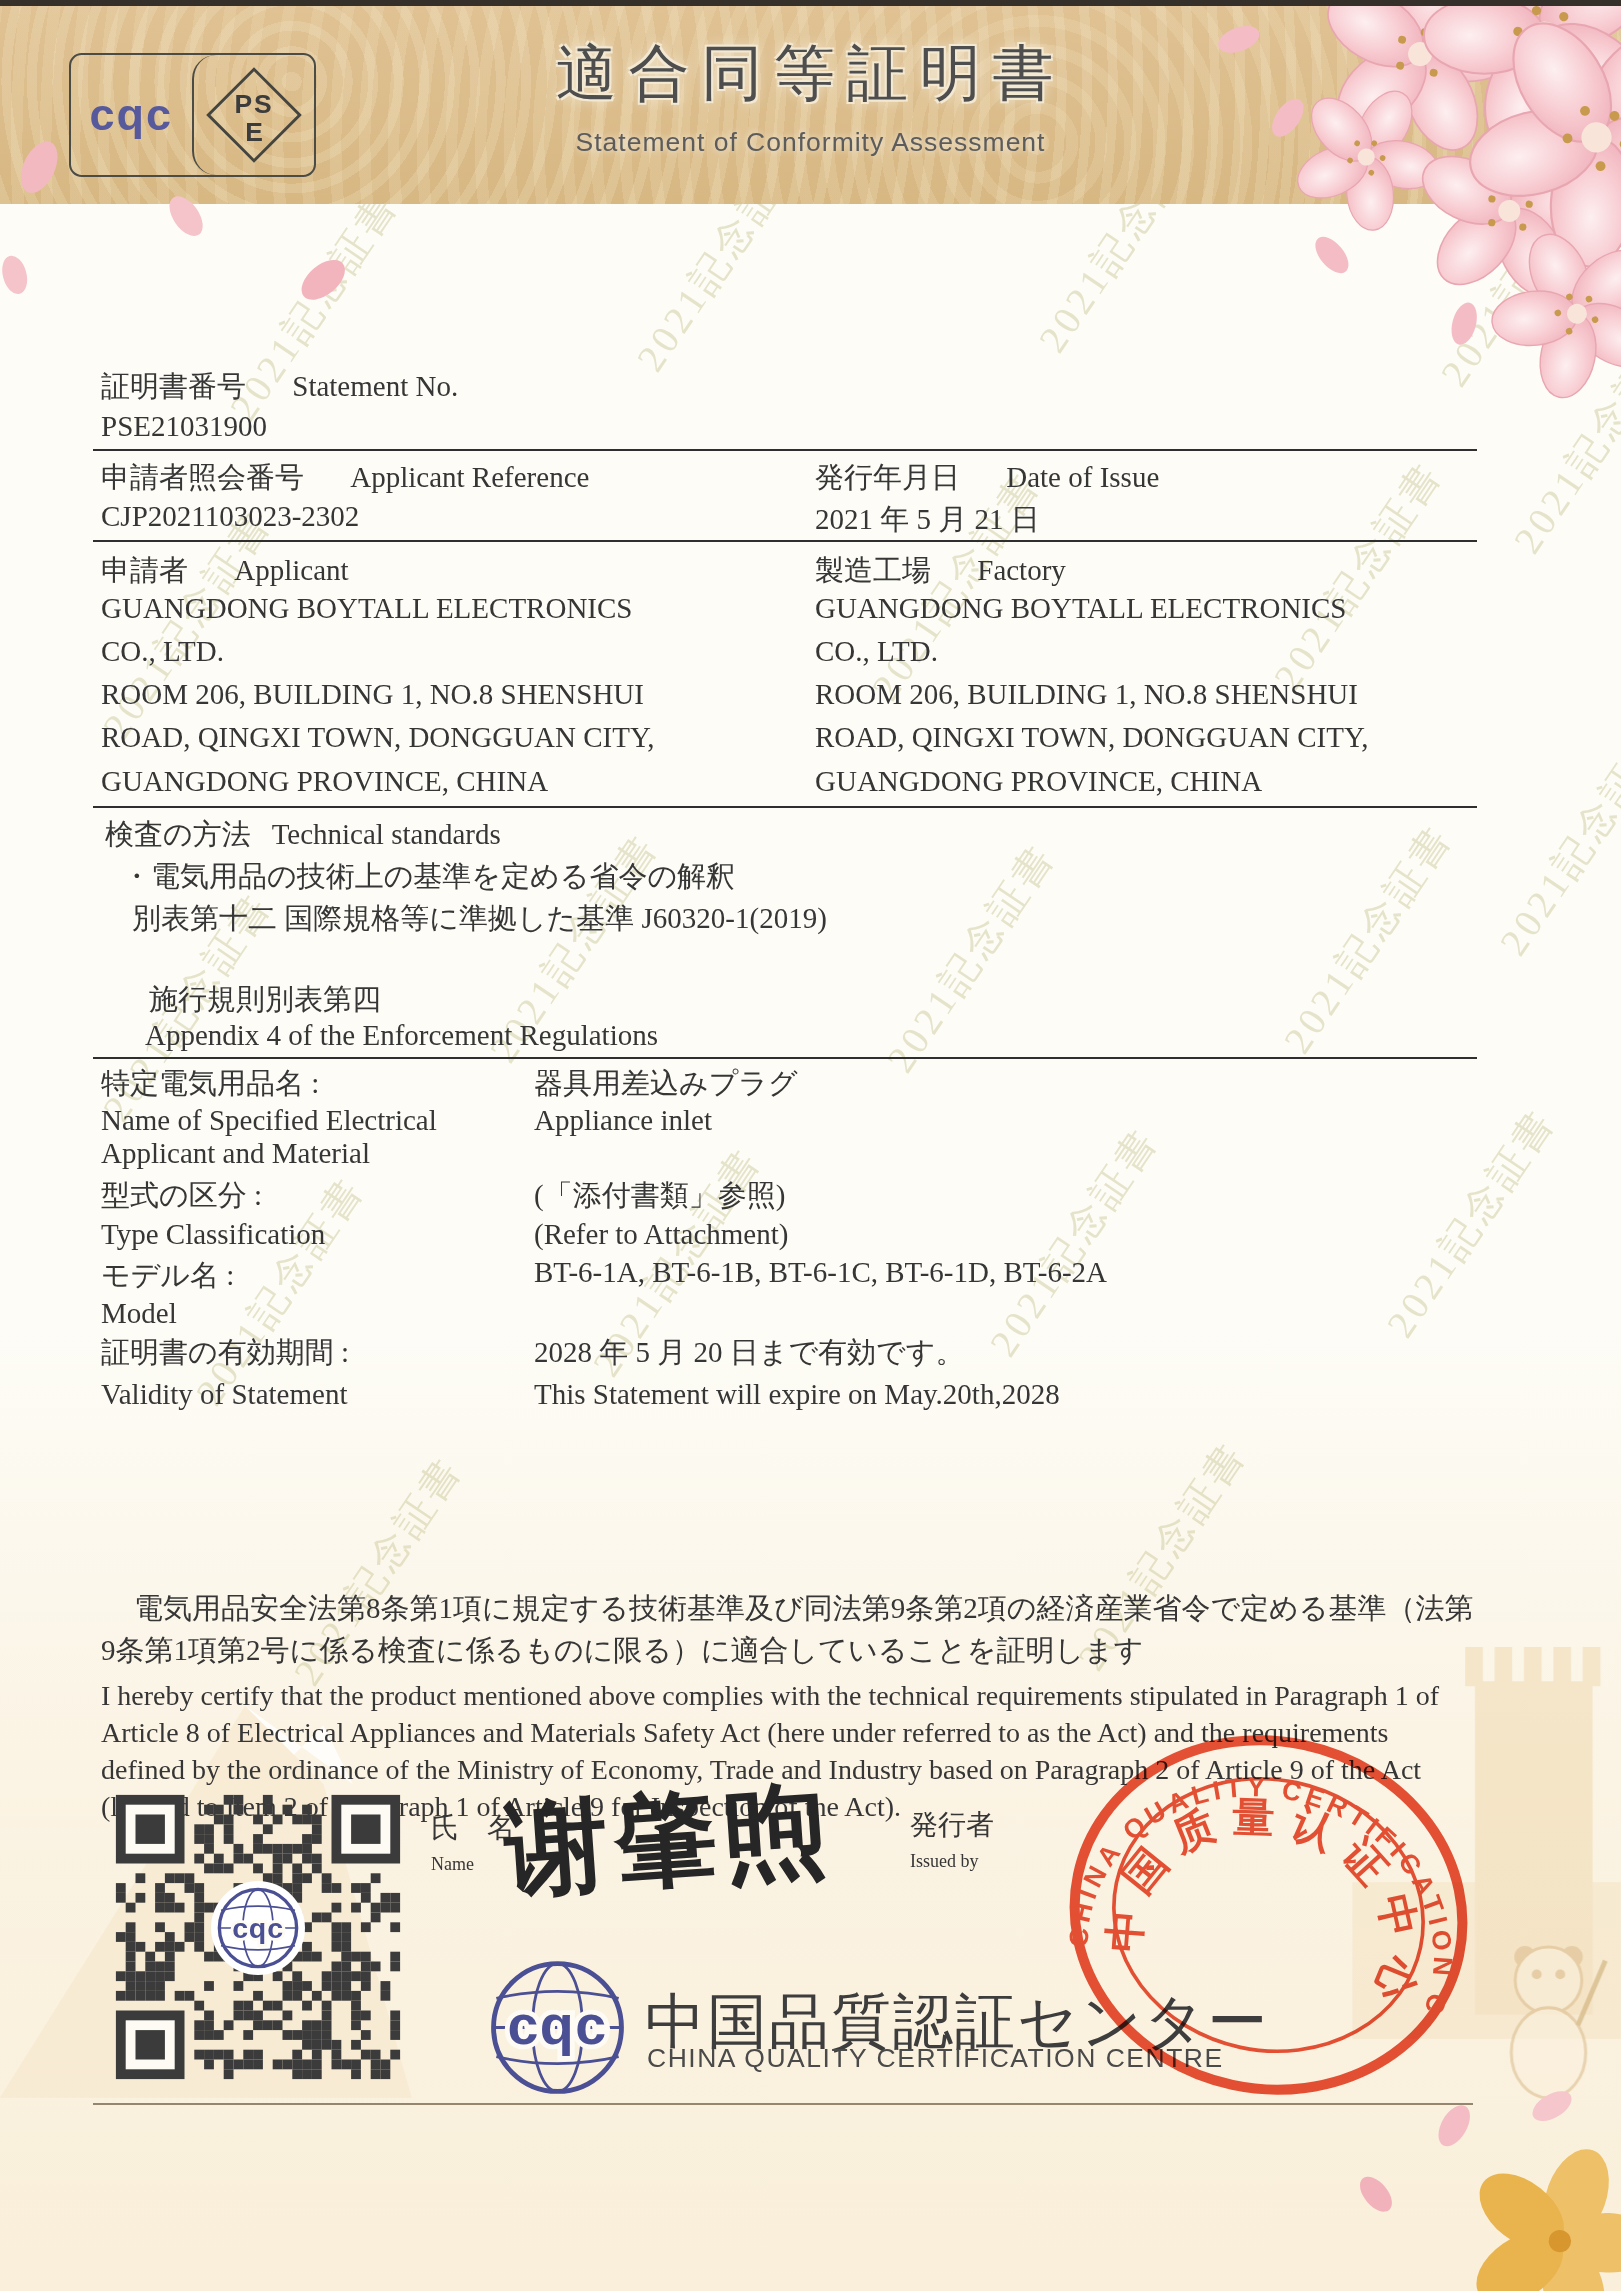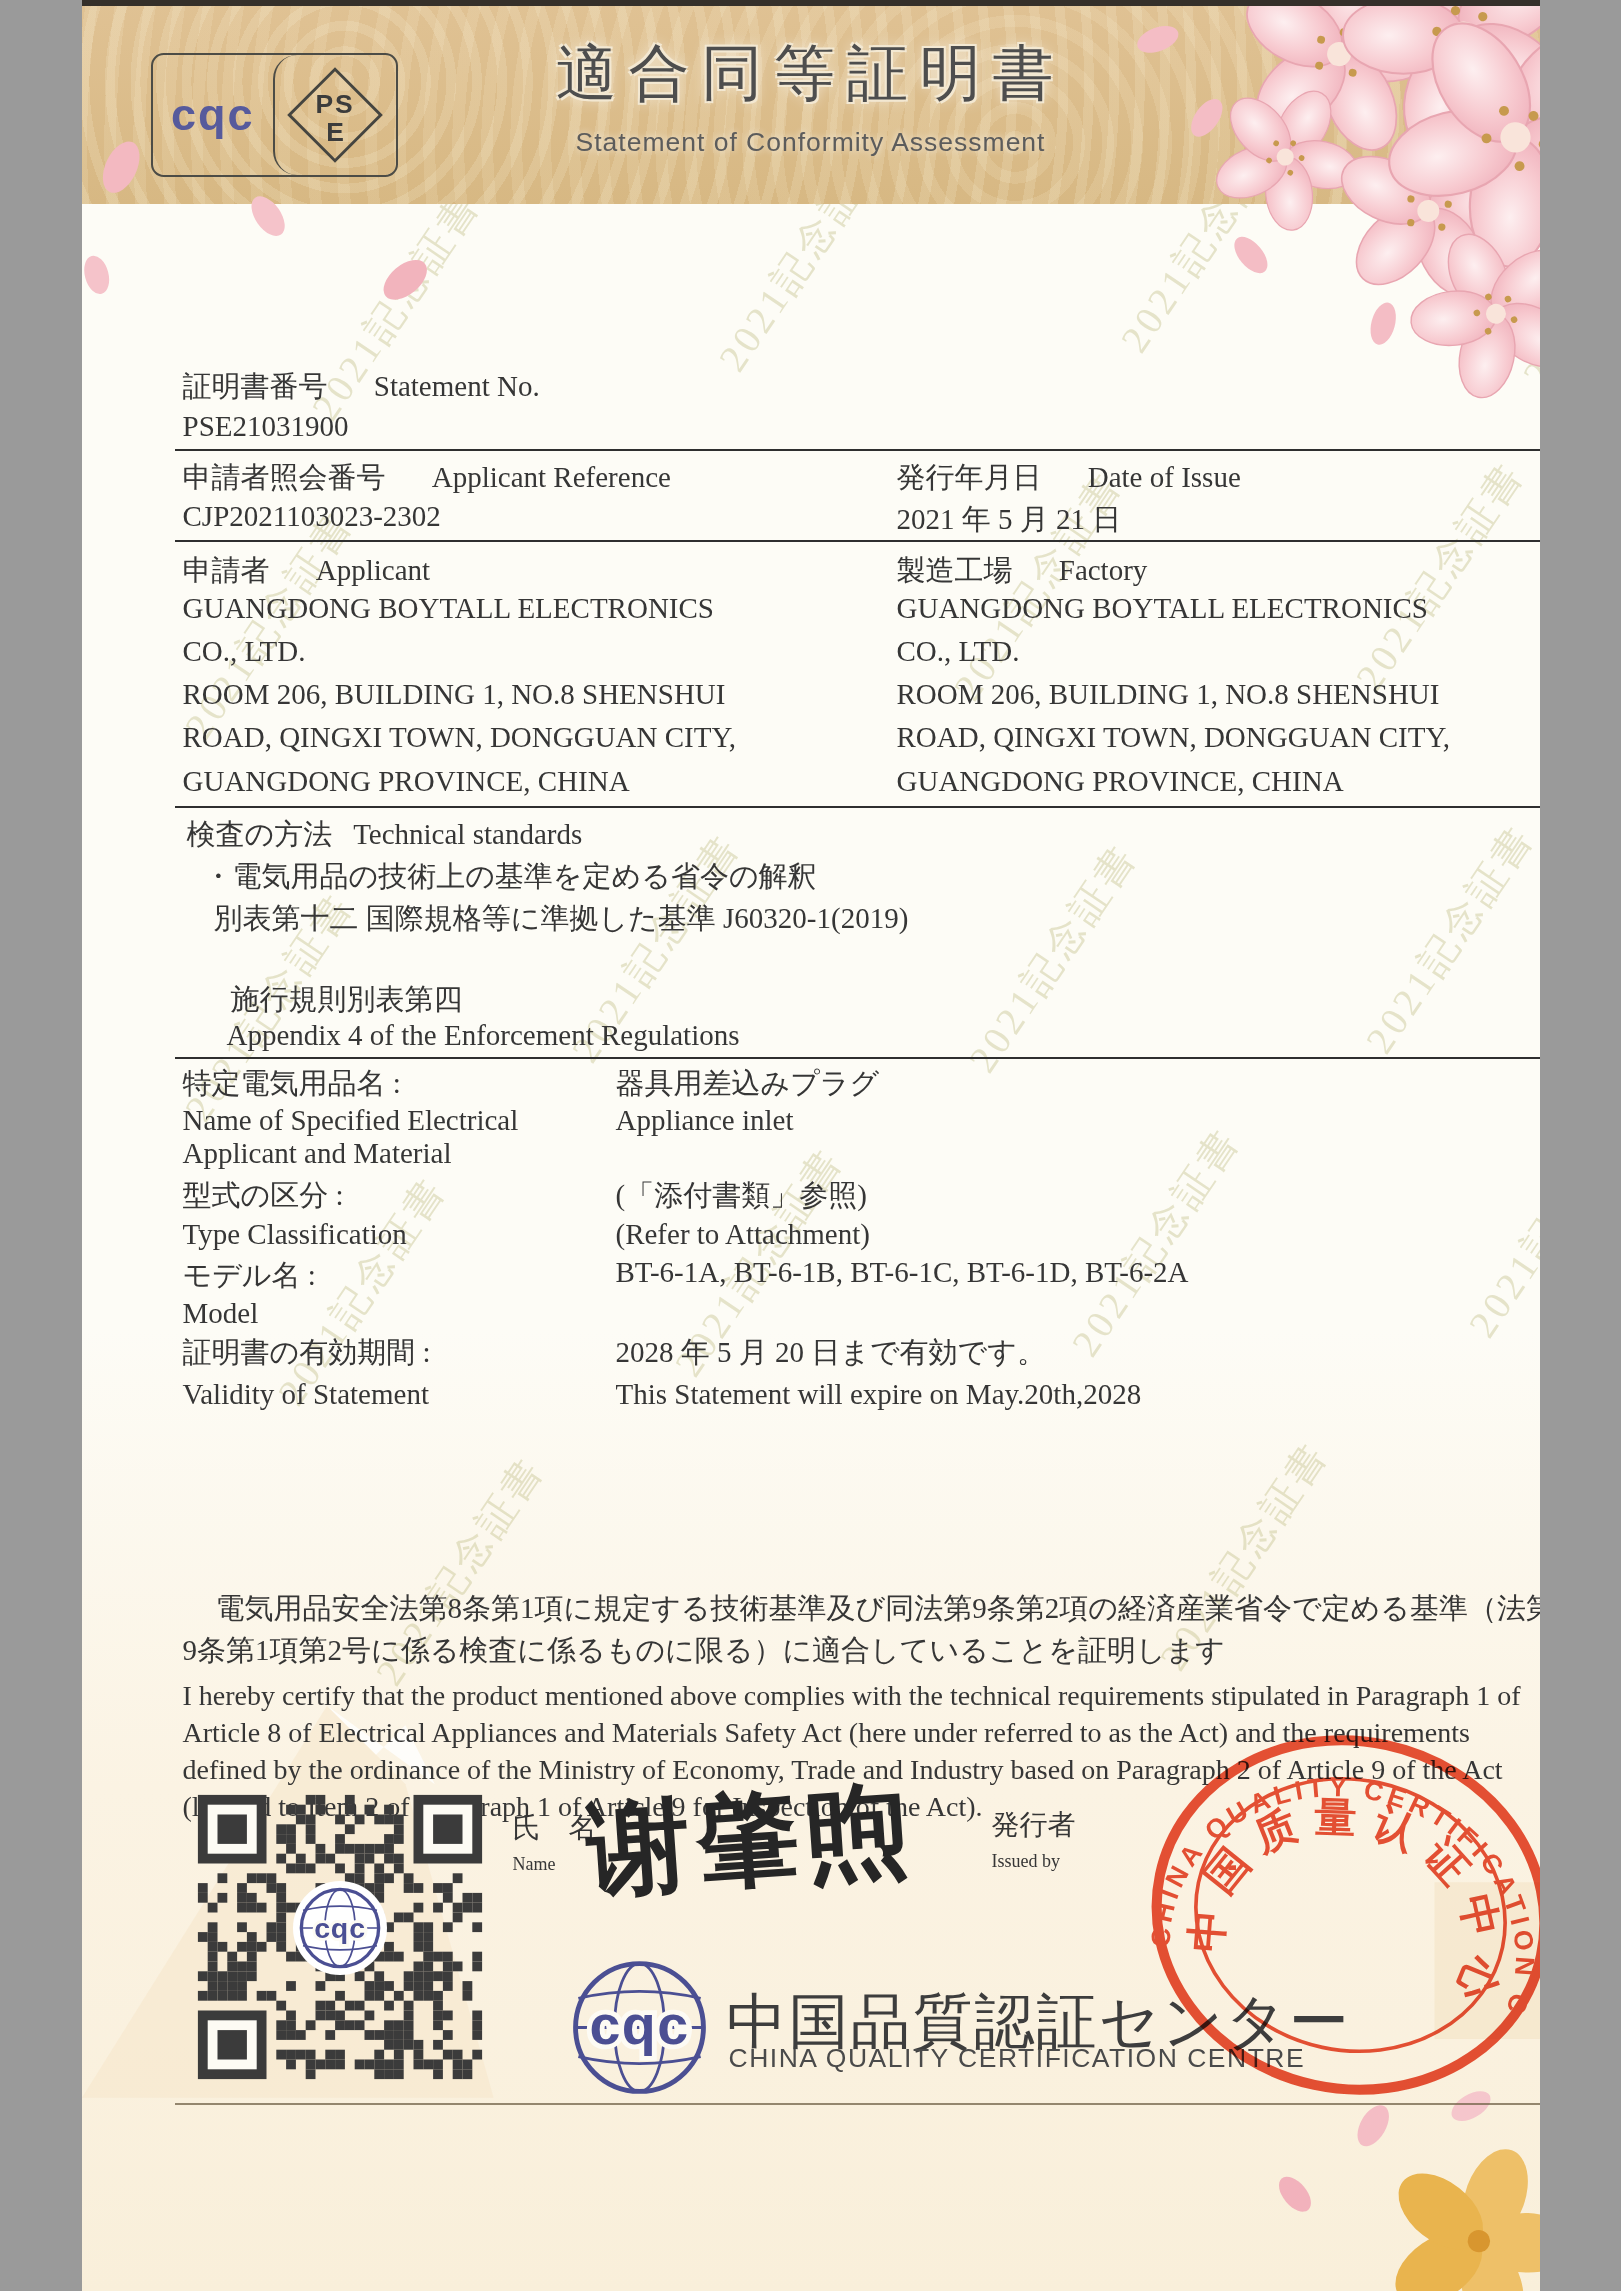--- a/index.html
+++ b/index.html
@@ -1,16 +1,16 @@
 <!DOCTYPE html>
 <html><head>
 <meta charset="utf-8">
 <style>
   html,body{margin:0;padding:0;background:#9a9a9a;}
-  .page{position:relative;width:1458px;height:2292px;margin:0 auto;overflow:hidden;
+  .page{position:relative;width:1621px;height:2292px;margin:0 auto;overflow:hidden;
         background:linear-gradient(180deg,#fdfcf6 0%,#fdfcf6 58%,#fbf3e3 78%,#f9efda 100%);
         font-family:"Liberation Serif",serif;color:#363636;}
   .scan-edge{position:absolute;left:0;top:0;width:100%;height:5.9px;background:#35302a;z-index:40;}
 
   
   .banner{position:absolute;left:0;top:0;width:100%;height:204px;
      background:
        repeating-radial-gradient(circle at 18% 40%, rgba(255,250,228,.16) 0 9.8px, rgba(255,250,228,0) 9.8px 25.5px),
        repeating-radial-gradient(circle at 64% 70%, rgba(255,246,220,.14) 0 11.8px, rgba(255,246,220,0) 11.8px 29px),
        linear-gradient(180deg,#e0c294,#d7b883);z-index:1;}

